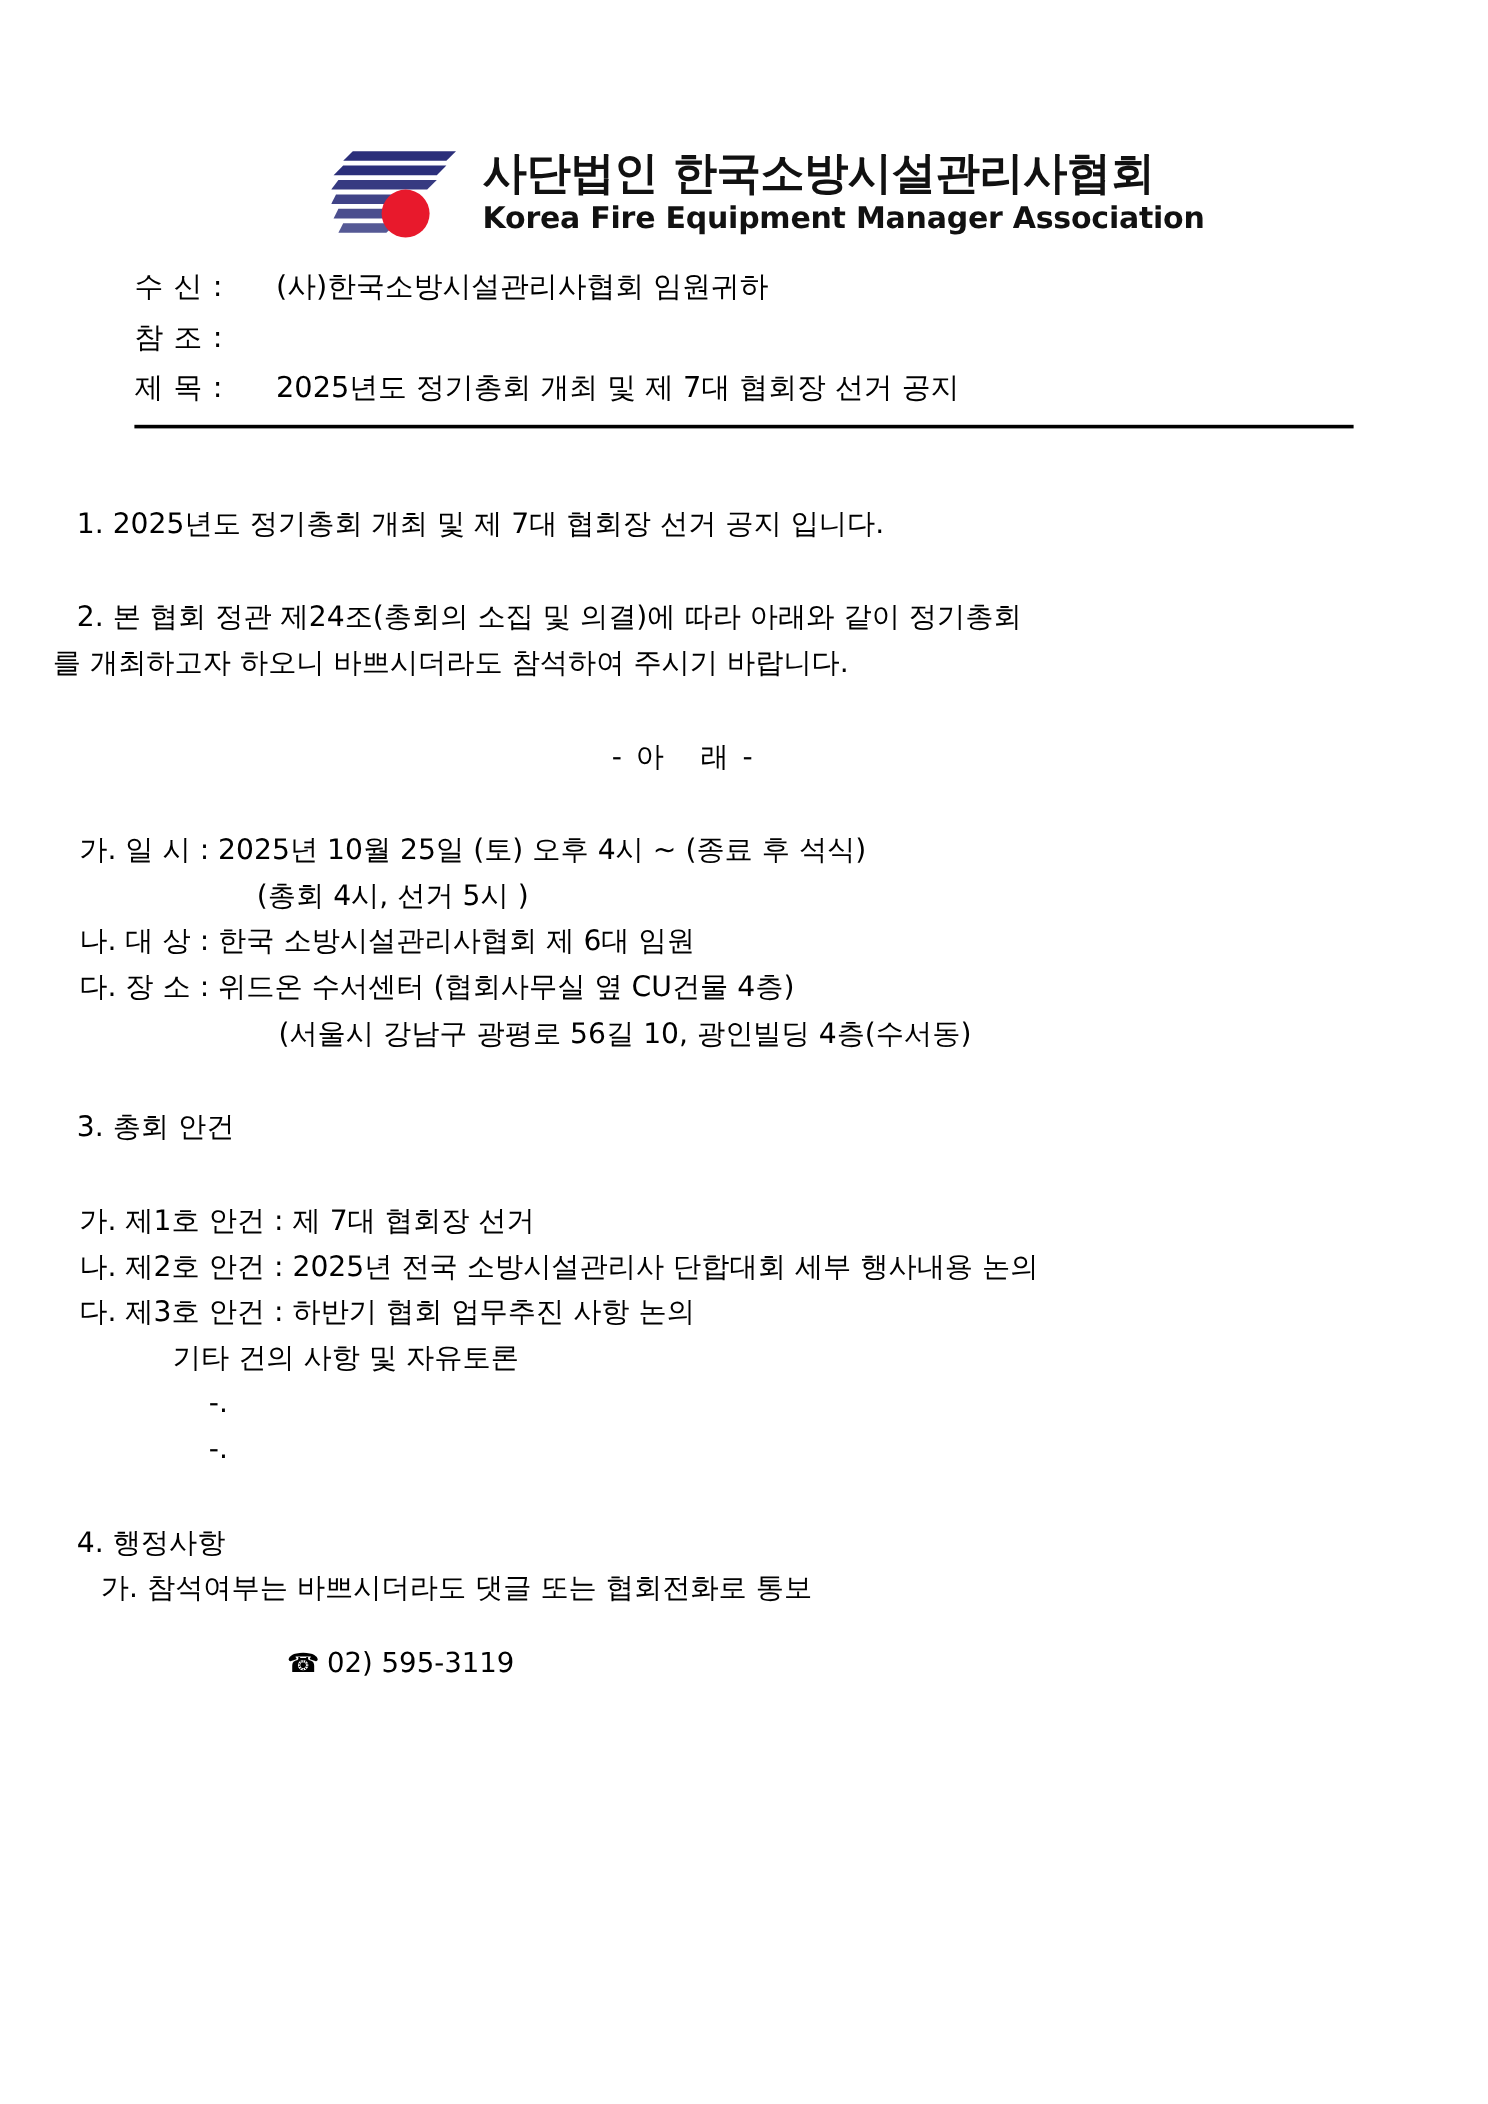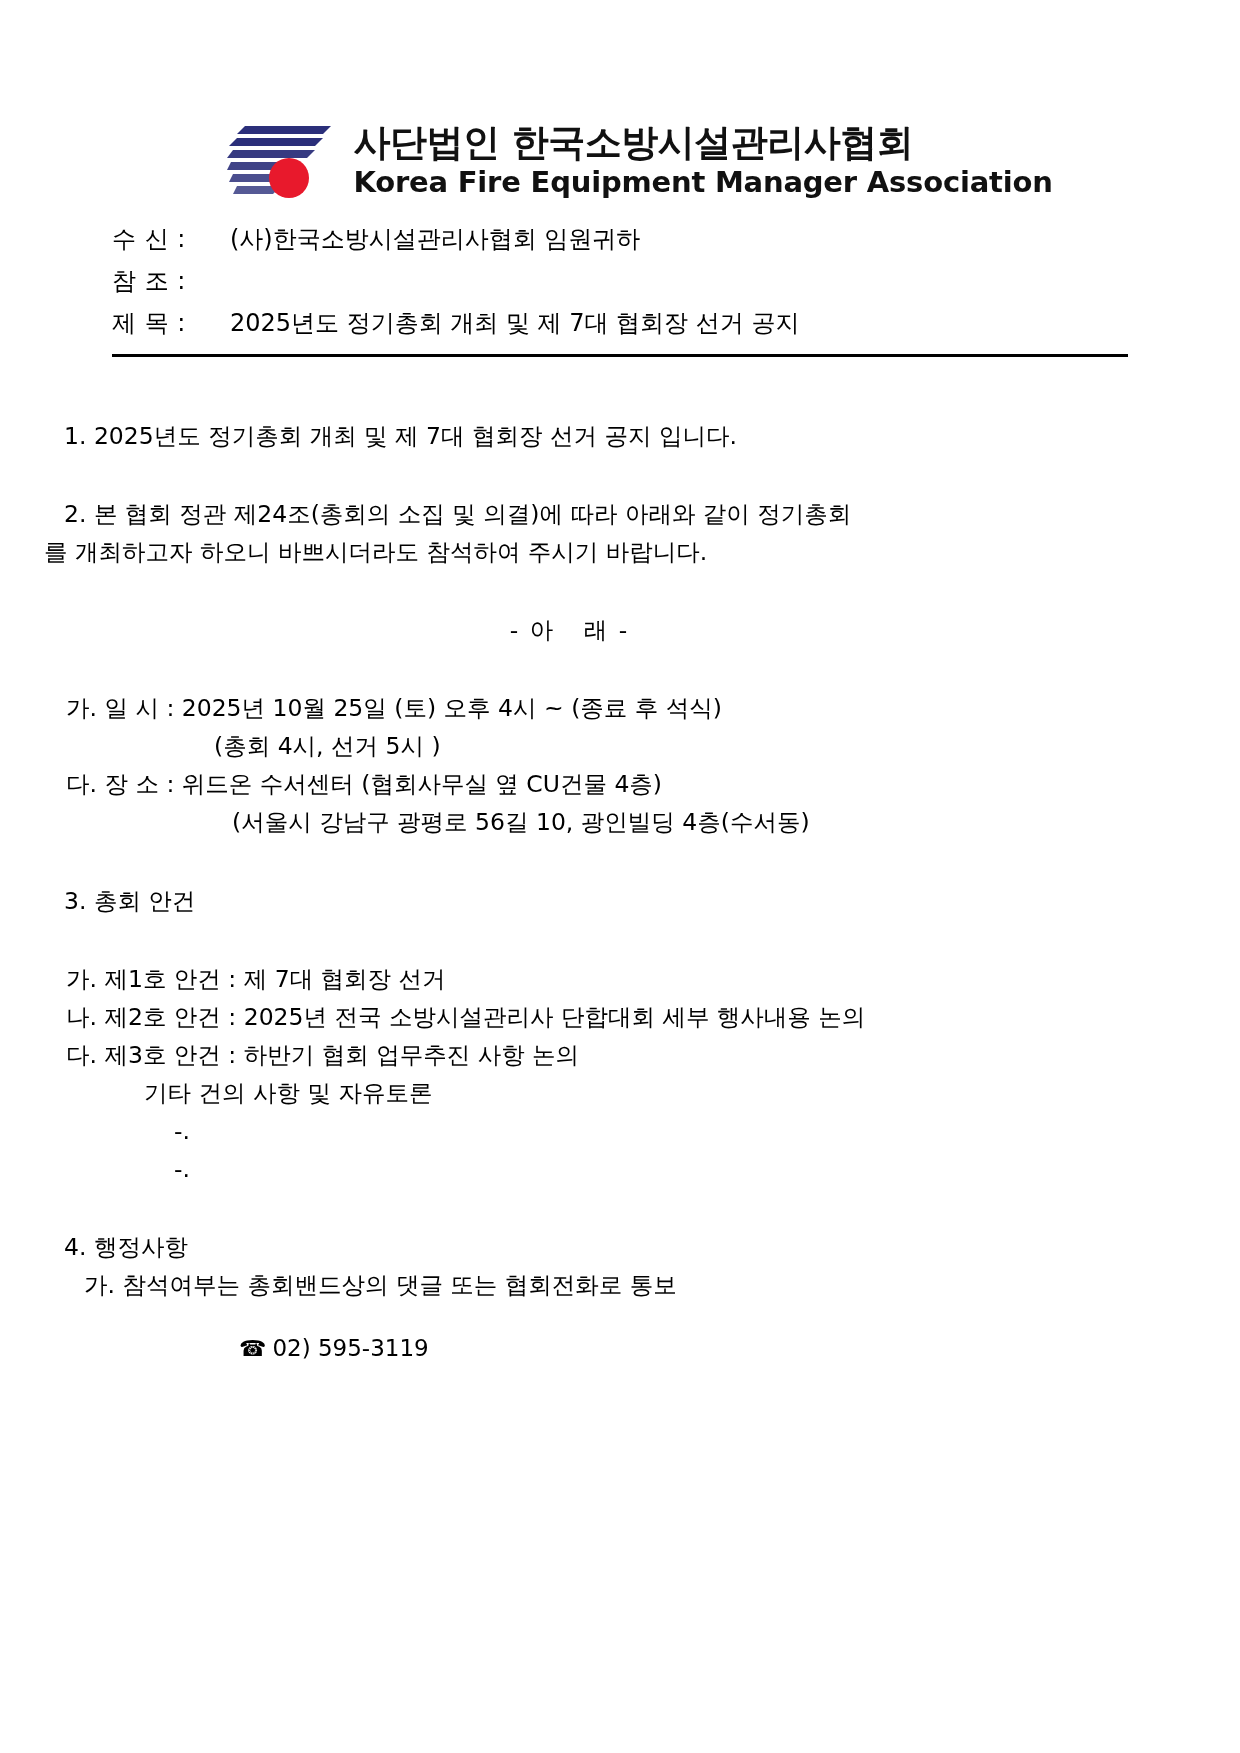--- a/index.html
+++ b/index.html
@@ -47,21 +47,21 @@
     line-height: 1.05;
   }
   .logo-kr {
     font-size: 37px;
     font-weight: bold;
     letter-spacing: -0.5px;
     color: #111;
     white-space: nowrap;
   }
   .logo-en {
-    font-size: 29px;
+    font-size: 25px;
     font-weight: bold;
     letter-spacing: -0.2px;
     color: #111;
     white-space: nowrap;
     margin-top: 4px;
   }
 
   
   .fields {
     margin-top: 16px;
@@ -182,37 +182,38 @@
     <div class="spacer-md"></div>
     <div class="para indent1">2. 본 협회 정관 제24조(총회의 소집 및 의결)에 따라 아래와 같이 정기총회</div>
     <div class="para">를 개최하고자 하오니 바쁘시더라도 참석하여 주시기 바랍니다.</div>
 
     <div class="spacer-md"></div>
     <div class="para center">- 아   래 -</div>
 
     <div class="spacer-md"></div>
     <div class="para indent2">가. 일 시 : 2025년 10월 25일 (토) 오후 4시 ~ (종료 후 석식)</div>
     <div class="para indent3">(총회 4시, 선거 5시 )</div>
+    <div class="para indent2">나. 대 상 : 한국 소방시설관리사협회 제 6대 임원</div>
     <div class="para indent2">다. 장 소 : 위드온 수서센터 (협회사무실 옆 CU건물 4층)</div>
     <div class="para indent4">(서울시 강남구 광평로 56길 10, 광인빌딩 4층(수서동)</div>
 
     <div class="spacer-md"></div>
     <div class="para indent1">3. 총회 안건</div>
 
     <div class="spacer-md"></div>
     <div class="para indent2">가. 제1호 안건 : 제 7대 협회장 선거</div>
     <div class="para indent2">나. 제2호 안건 : 2025년 전국 소방시설관리사 단합대회 세부 행사내용 논의</div>
     <div class="para indent2">다. 제3호 안건 : 하반기 협회 업무추진 사항 논의</div>
     <div class="para indent5">기타 건의 사항 및 자유토론</div>
     <div class="para indent6">-.</div>
     <div class="para indent6">-.</div>
 
     <div class="spacer-md"></div>
     <div class="para indent1">4. 행정사항</div>
-    <div class="para indent7">가. 참석여부는 총회밴드상의 댓글 또는 협회전화로 통보</div>
+    <div class="para indent7">가. 참석여부는 바쁘시더라도 댓글 또는 협회전화로 통보</div>
 
     <div class="spacer-sm"></div>
     <div class="phone-line">
       <span class="phone-glyph">☎</span><span>02) 595-3119</span>
     </div>
 
   </div>
 </div>
 
 </body></html>

